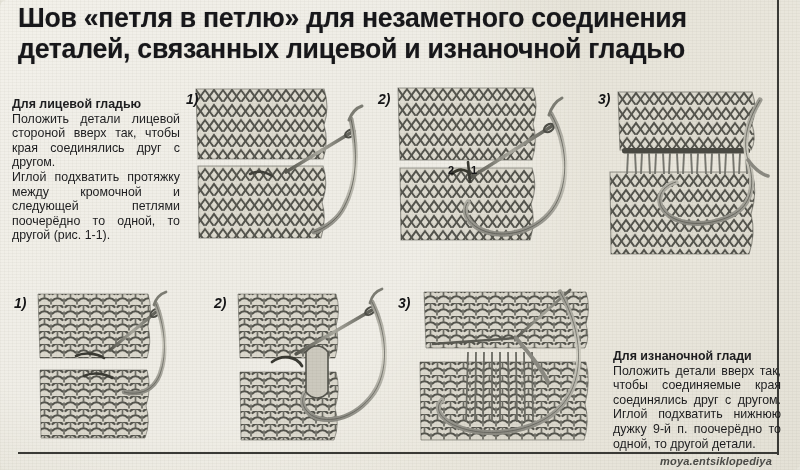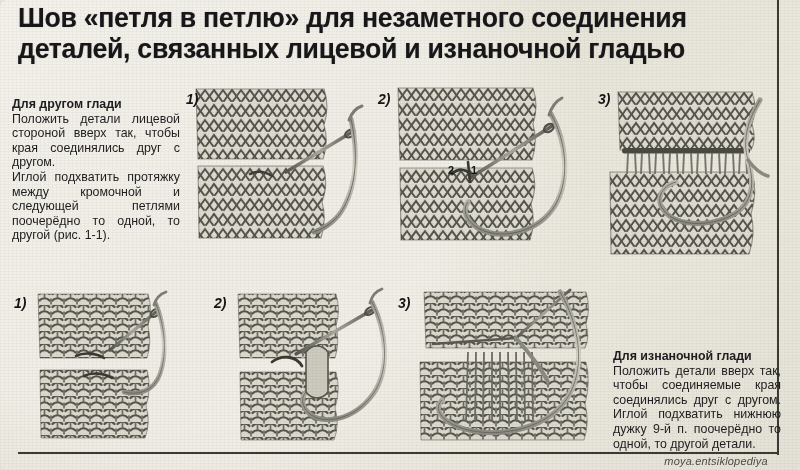--- a/index.html
+++ b/index.html
@@ -61,38 +61,38 @@
   .textblock .bt{font-weight:bold;display:block;}
   .textblock p{margin:0;}
   #txt-face{left:12px;top:97px;width:168px;}
   #txt-purl{left:613px;top:325px;width:168px;margin-top:24px;}
 
   
   .fig{position:absolute;}
   .watermark{
     position:absolute;left:654px;top:455px;width:124px;
     text-align:center;
-    font-style:italic;font-weight:normal;
+    font-style:italic;font-weight:bold;
     font-size:11px;color:#4b4b48;letter-spacing:.2px;
   }
   svg{display:block;}
 </style>
 </head>
 <body>
 
 <div id="page">
 
   <div id="title">Шов «петля в петлю» для незаметного соединения
 деталей, связанных лицевой и изнаночной гладью</div>
 
   <div class="rule-right"></div>
   <div class="rule-bottom"></div>
 
   <div id="txt-face" class="textblock">
-    <span class="bt">Для другом глади</span>
+    <span class="bt">Для лицевой гладью</span>
     <p>Положить детали лицевой стороной вверх так, чтобы края соединялись друг с другом.</p>
     <p>Иглой подхватить протяжку между кромочной и следующей петлями поочерёдно то одной, то другой (рис. 1-1).</p>
   </div>
 
   <div id="txt-purl" class="textblock">
     <span class="bt">Для изнаночной глади</span>
     <p>Положить детали вверх так, чтобы соединяемые края соединялись друг с другом. Иглой подхватить нижнюю дужку 9-й п. поочерёдно то одной, то другой детали.</p>
   </div>
 
   <svg class="fig" style="left:0;top:82px;" width="800" height="190" viewBox="0 0 800 190">

